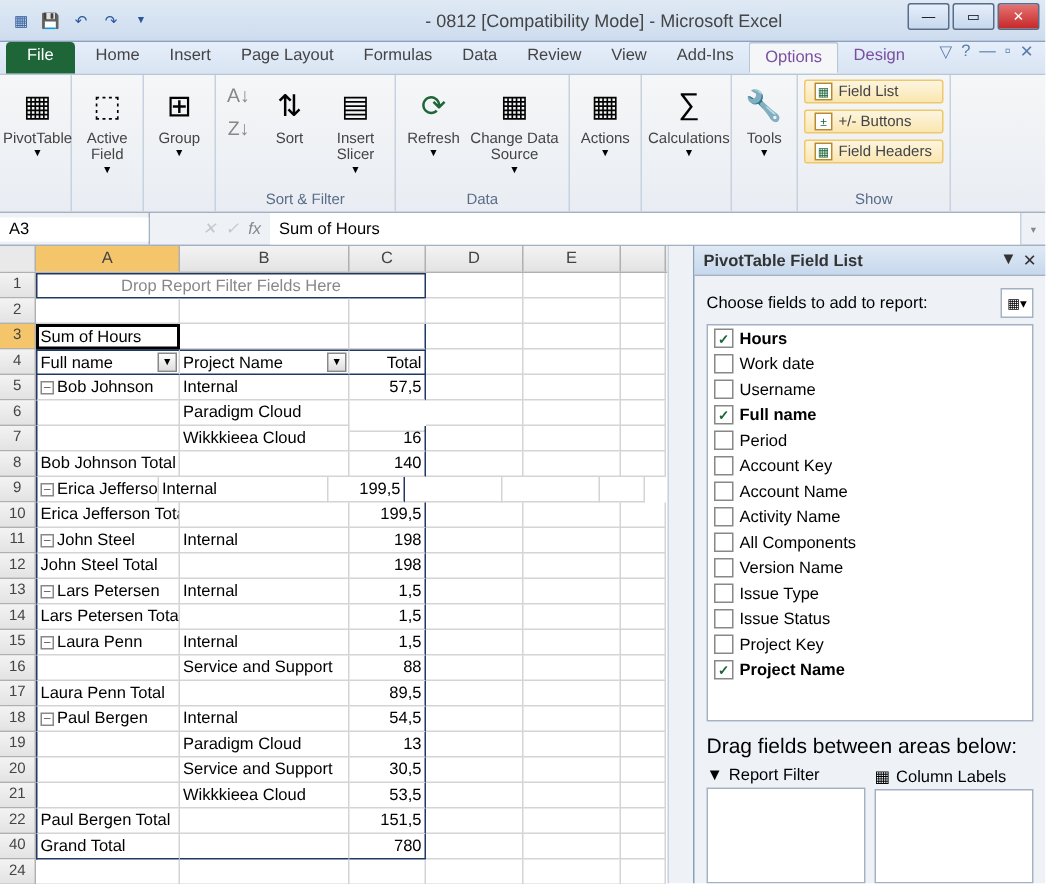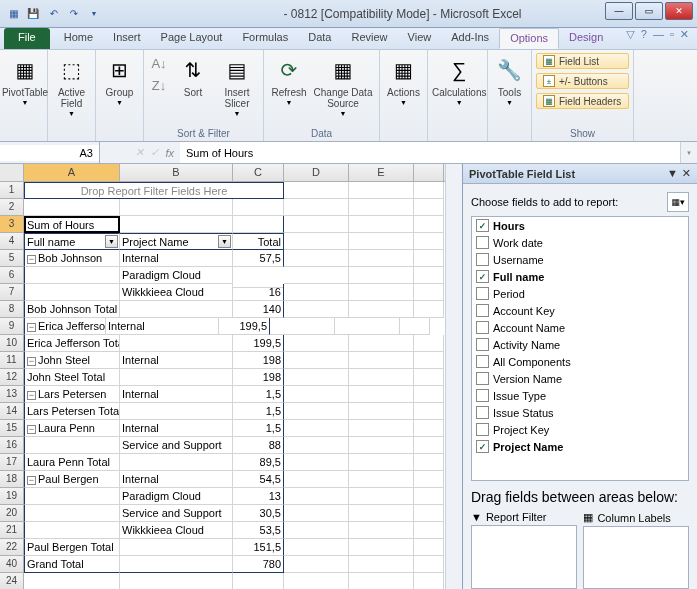--- a/index.html
+++ b/index.html
@@ -32,21 +32,21 @@
 .rbtn-large .ricon { width: 32px; height: 32px; display: flex; align-items: center; justify-content: center; font-size: 20px; }
 .rbtn-large .rlbl { font-size: 10px; text-align: center; line-height: 11px; color: #444; }
 .rbtn-small { width: 22px; height: 22px; display: flex; align-items: center; justify-content: center; font-size: 13px; color: #888; }
 .rbtn-smcol { display: flex; flex-direction: column; }
 .toggle-btn { display: flex; align-items: center; gap: 4px; padding: 1px 6px; margin: 1px 0; border: 1px solid #f0c869; background: linear-gradient(#fdf5e0,#fae6b0); font-size: 10px; color: #444; border-radius: 2px; }
 .toggle-chk { width: 12px; height: 12px; border: 1px solid #b88a2b; background: #fff; display: flex; align-items: center; justify-content: center; font-size: 8px; color: #1e6638; }
 
 
 .namebox-row { height: 22px; display: flex; align-items: stretch; border-bottom: 1px solid #a3b1c3; background: #eef2f7; }
 .namebox { width: 100px; border-right: 1px solid #a3b1c3; display: flex; align-items: center; }
-.namebox input { width: 100%; border: none; background: #fff; padding: 2px 6px; font-size: 11px; text-align: right; outline: none; }
+.namebox input { width: 100%; border: none; background: #fff; padding: 2px 6px; font-size: 11px; text-align: left; outline: none; }
 .fx-btns { width: 80px; display: flex; align-items: center; justify-content: flex-end; gap: 6px; padding-right: 6px; color: #888; font-style: italic; }
 .formula-bar { flex: 1; background: #fff; display: flex; align-items: center; padding: 0 6px; font-size: 11px; }
 
 
 .main { display: flex; height: 425px; }
 
 
 .grid-area { flex: 1; overflow: hidden; display: flex; flex-direction: column; position: relative; }
 .col-headers { height: 18px; display: flex; background: linear-gradient(#f3f3f3,#e3e3e3); border-bottom: 1px solid #b0b0b0; }
 .corner { width: 24px; border-right: 1px solid #b0b0b0; background: #e9e9e9; }

